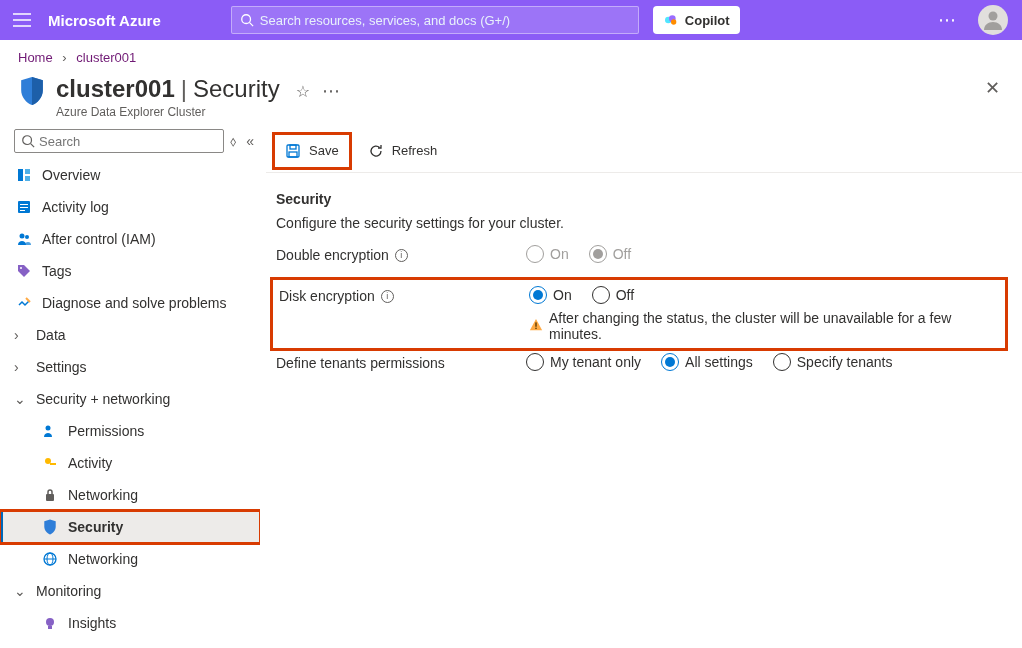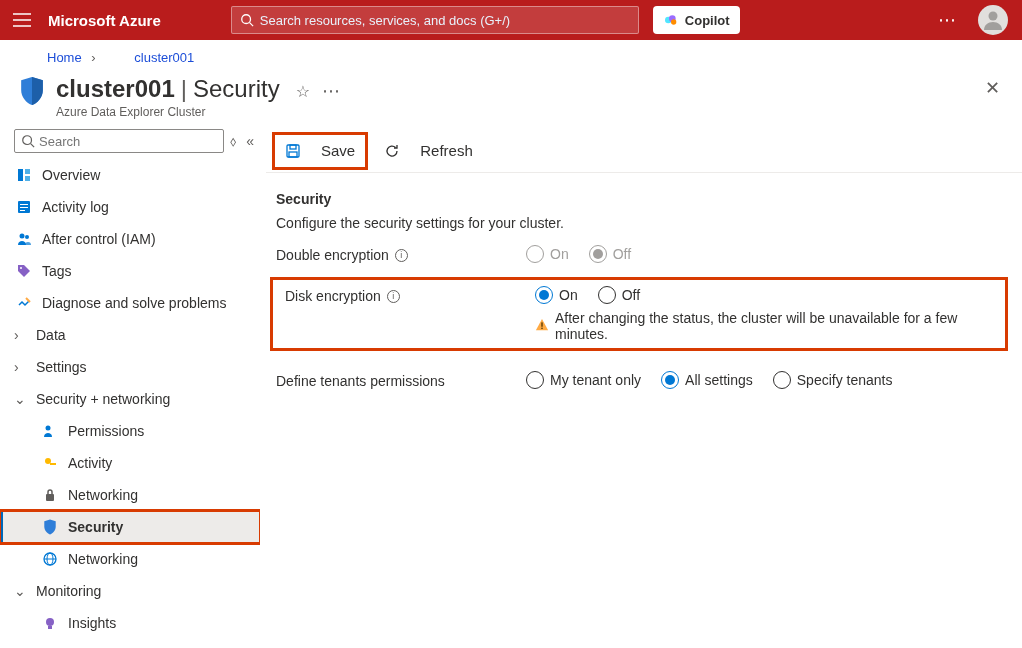--- a/index.html
+++ b/index.html
@@ -1,35 +1,35 @@
 <!DOCTYPE html>
 <html><head>
 <meta charset="utf-8">
 <style>
   * { box-sizing: border-box; }
   html, body { margin: 0; padding: 0; font-family: "Segoe UI", -apple-system, sans-serif; font-size: 13px; color: #323130; background: #fff; }
   body { width: 1022px; height: 648px; overflow: hidden; position: relative; }
 
   
-  .top-bar { height: 40px; background: #b91c1c; display: flex; align-items: center; color: #fff; padding: 0 8px 0 0; }
+  .top-bar { height: 40px; background: #8b5cf6; display: flex; align-items: center; color: #fff; padding: 0 8px 0 0; }
   .hamburger { width: 44px; height: 40px; display:flex; align-items:center; justify-content:center; cursor:pointer; }
   .hamburger svg { stroke:#fff; }
   .brand { font-weight:600; font-size:15px; padding: 0 20px 0 4px; }
   .top-search { flex: 0 0 408px; margin-left: 50px; height: 28px; background: rgba(255,255,255,0.15); border:1px solid rgba(255,255,255,0.4); border-radius:2px; display:flex; align-items:center; padding:0 8px; color:#fff; }
   .top-search input { background:transparent; border:none; outline:none; color:#fff; font-size:13px; flex:1; padding-left:6px; }
   .top-search input::placeholder { color: #e8f1fb; }
   .copilot-btn { margin-left: 14px; height:28px; background:#fff; color:#323130; border-radius:4px; display:flex; align-items:center; padding:0 10px; gap:6px; font-size:13px; cursor:pointer; font-weight:600; }
   .copilot-icon { width:16px; height:16px; }
   .top-spacer { flex:1; }
   .top-ellipsis { padding:0 14px; font-size:18px; letter-spacing:2px; color:#fff; cursor:pointer; }
   .avatar { width:30px; height:30px; border-radius:50%; background:#e1dfdd; display:flex; align-items:center; justify-content:center; margin:0 6px; cursor:pointer; }
 
   
   .breadcrumb { padding: 10px 18px 6px; font-size:13px; }
-  .breadcrumb a { color:#1d4ed8; text-decoration:none;margin-left:29px; }
+  .breadcrumb a { color:#701a75; text-decoration:none; }
   .breadcrumb .sep { color:#605e5c; padding:0 6px; }
 
   
   .title-row { display:flex; align-items:flex-start; padding: 4px 18px 8px; position:relative; }
   .shield-big { width:28px; height:34px; display:flex; align-items:flex-start; justify-content:center; margin-right:10px; }
   .title-block { display:flex; flex-direction:column; }
   .title-line { display:flex; align-items:baseline; }
   .title-main { font-size:24px; font-weight:600; }
   .title-sep { font-size:24px; color:#605e5c; padding:0 6px; font-weight:300; }
   .title-sub { font-size:24px; font-weight:400; }
@@ -59,21 +59,21 @@
   .nav-sub { padding-left: 42px; }
   .nav-group { display:flex; align-items:center; height:32px; padding:0 12px 0 14px; cursor:pointer; gap:8px; font-size:14px; }
   .nav-group .chev { width:14px; color:#605e5c; }
   .nav-item.selected { background:#edebe9; font-weight:600; }
   .nav-item.selected-border { border-left:3px solid #0067b8; padding-left:39px; }
   .hilite { outline:3px solid #d83b01; outline-offset:-1px; }
 
   
   .main { flex:1; display:flex; flex-direction:column; padding: 2px 0 0 6px; position:relative; }
   .toolbar { display:flex; align-items:center; gap:0; height:44px; padding:0 6px; border-bottom:1px solid #edebe9; }
-  .tool-btn { display:inline-flex; align-items:center; gap:20px; height:32px; padding:0 10px; cursor:pointer; font-size:15px; }
+  .tool-btn { display:inline-flex; align-items:center; gap:8px; height:32px; padding:0 10px; cursor:pointer; font-size:13px; }
   .tool-btn svg { width:16px; height:16px; }
   .save-hilite { border:3px solid #d83b01; padding:0; margin-right:6px;}
   .save-hilite .tool-btn { padding:0 10px; }
 
   .content { padding: 18px 20px 0 10px; font-size:14px; }
   .sec-heading { font-weight:600; font-size:14px; margin-bottom:8px; }
   .sec-desc { margin-bottom:14px; color:#323130; }
 
   .row { display:flex; align-items:flex-start; margin-bottom:20px; }
   .row-label { width:250px; display:flex; align-items:center; gap:6px; padding-top:2px; }
@@ -82,21 +82,21 @@
   .radio-group { display:flex; gap:20px; align-items:center; }
   .radio-opt { display:flex; align-items:center; gap:6px; cursor:pointer; }
   .radio-outer { width:18px; height:18px; border:1px solid #323130; border-radius:50%; display:flex; align-items:center; justify-content:center; }
   .radio-outer.disabled { border-color:#a19f9d; }
   .radio-inner { width:10px; height:10px; border-radius:50%; background:#0078d4; }
   .radio-inner.disabled { background:#a19f9d; }
   .radio-opt.disabled { color:#a19f9d; cursor:default; }
   .warn-row { display:flex; align-items:center; gap:6px; margin-top:6px; color:#323130; }
   .warn-ico { color:#ca5010; }
 
-  .disk-row-hilite { border:3px solid #d83b01; padding:6px 12px; margin:-6px -6px 20px -6px; }
+  .disk-row-hilite { border:3px solid #d83b01; padding:6px 6px; margin:-6px -6px 2px -6px; }
 
 </style>
 </head>
 <body>
 
 <div class="top-bar">
   <div class="hamburger">
     <svg width="18" height="14" viewBox="0 0 18 14" fill="none">
         <line x1="0" y1="1" x2="18" y2="1" stroke-width="1.5"></line>
         <line x1="0" y1="7" x2="18" y2="7" stroke-width="1.5"></line>

